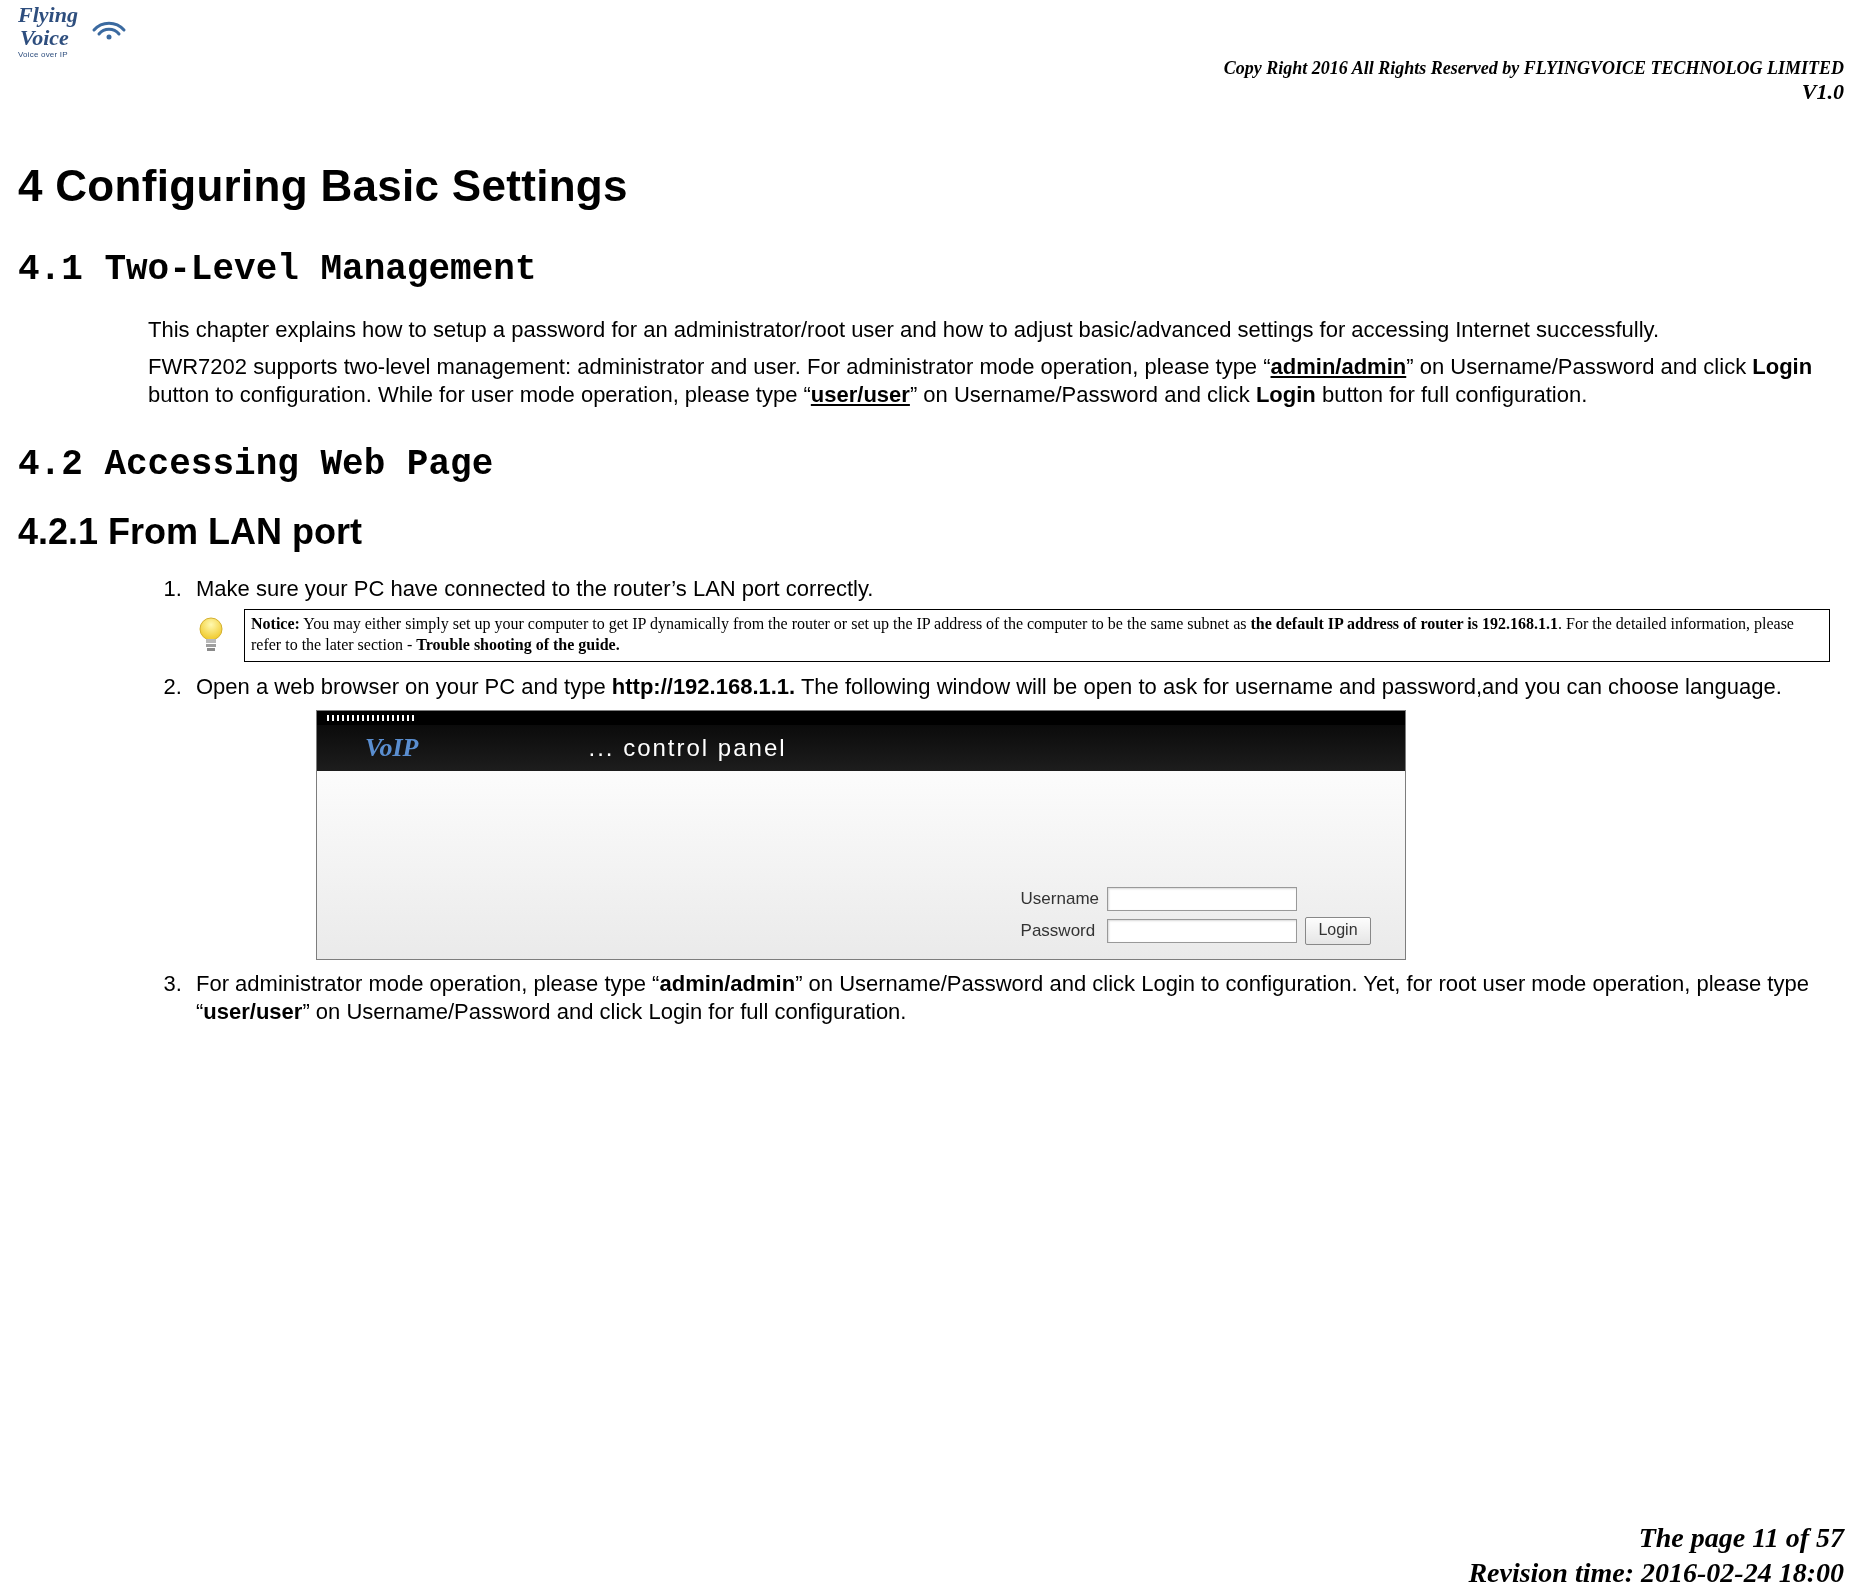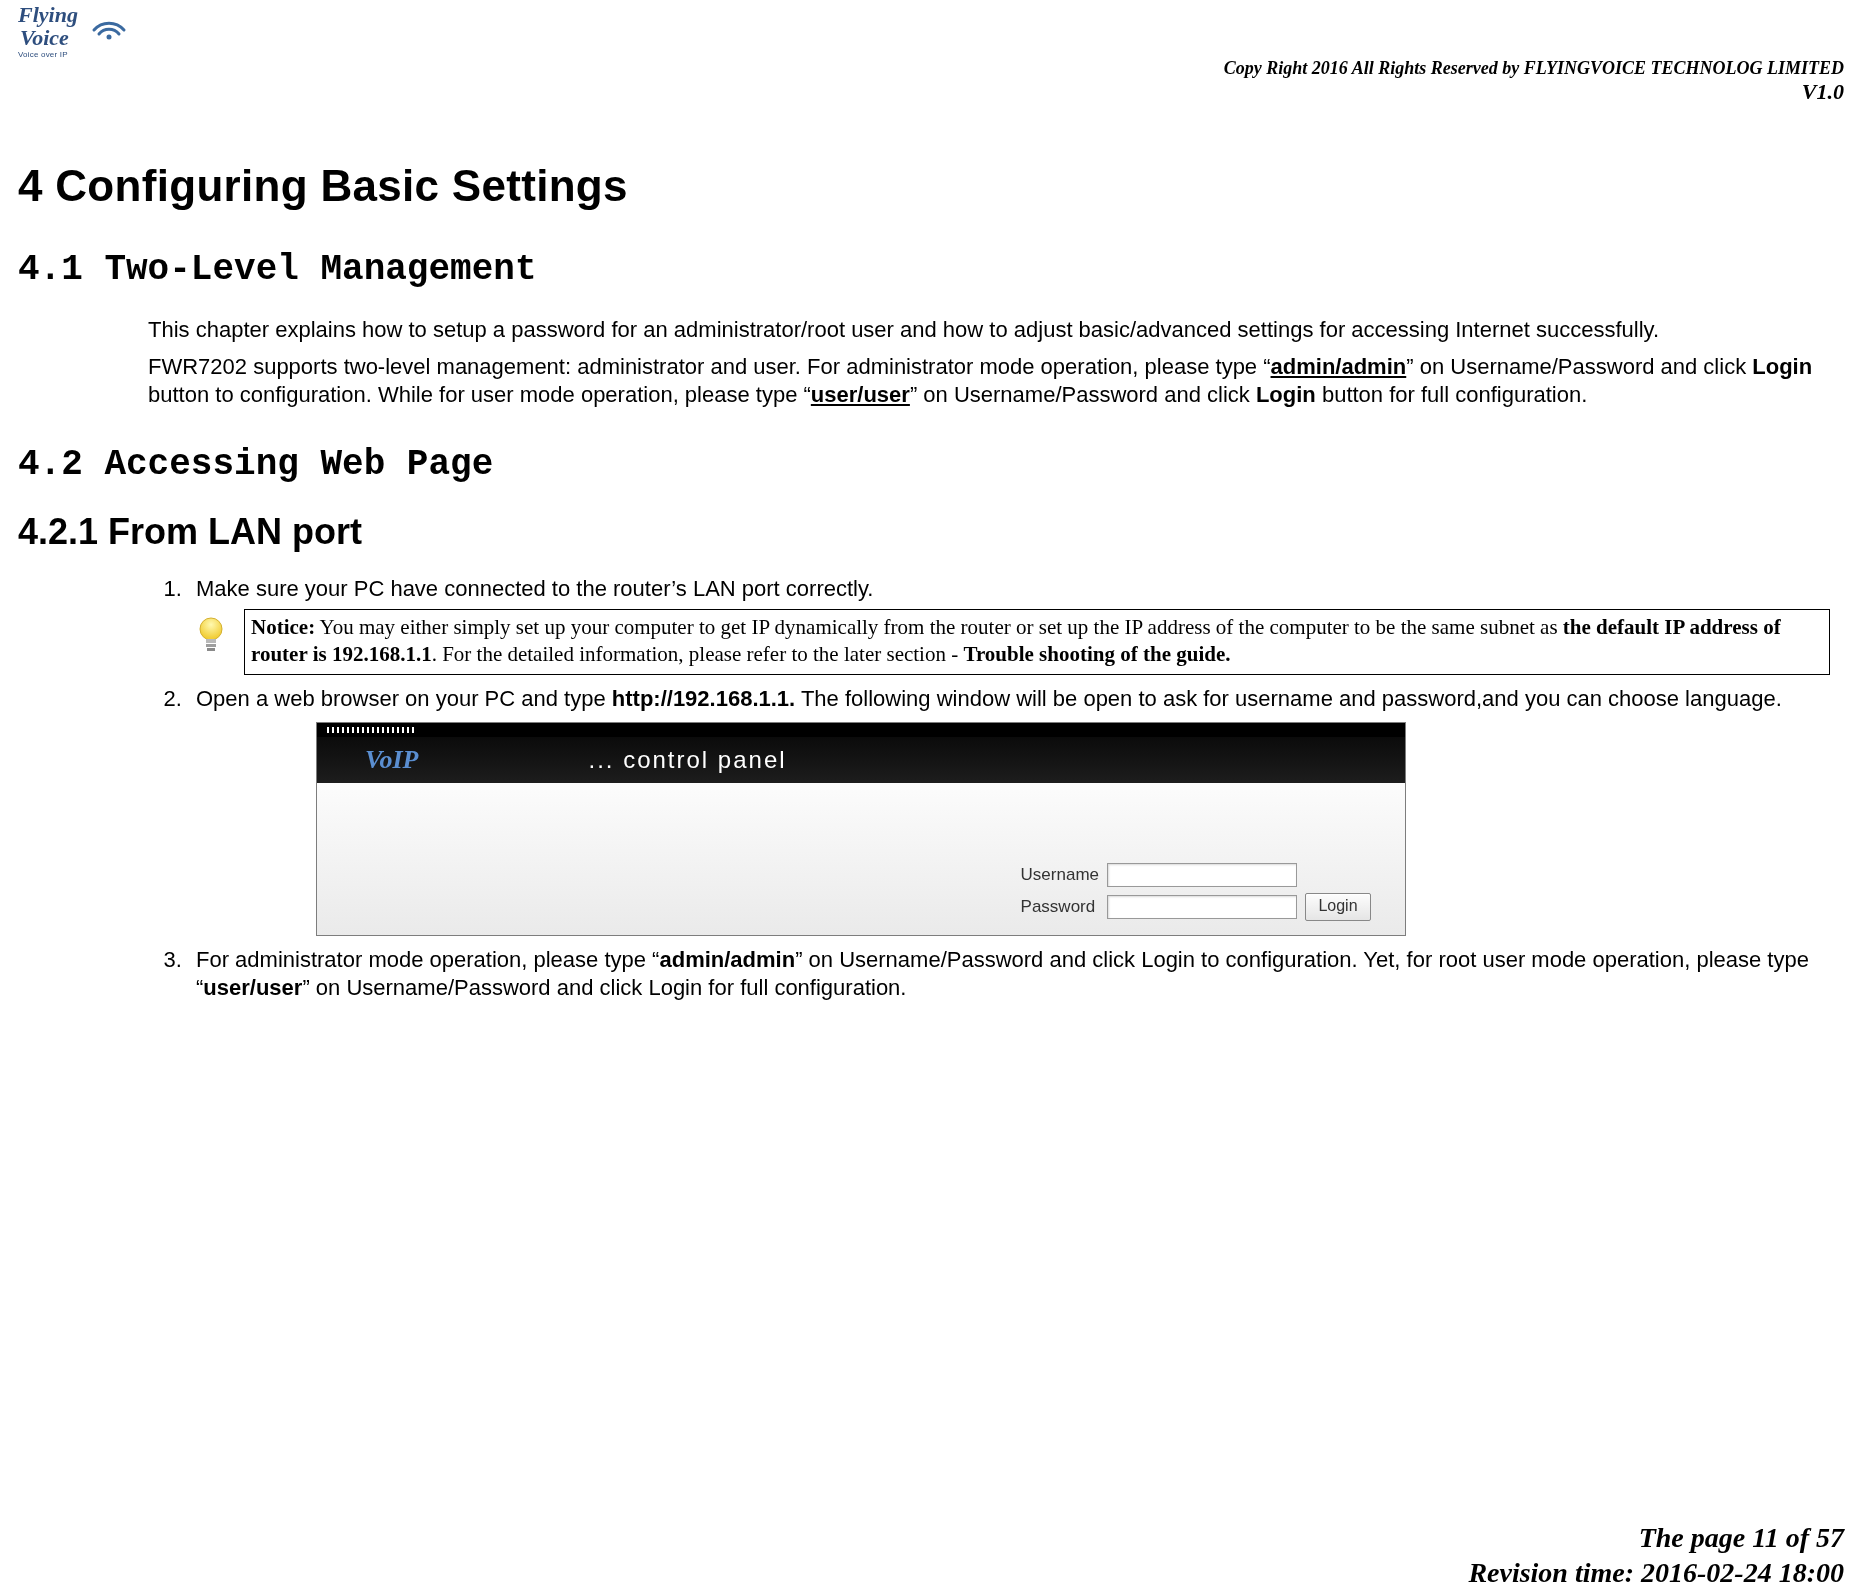--- a/index.html
+++ b/index.html
@@ -119,21 +119,21 @@
   .bulb-icon {
     width: 34px;
     flex: 0 0 34px;
     margin-right: 14px;
     margin-top: 6px;
   }
   .notice-box {
     border: 1px solid #000;
     padding: 4px 6px 6px 6px;
     font-family: "Times New Roman", serif;
-    font-size: 21px;
+    font-size: 16px;
     line-height: 1.28;
     flex: 1;
   }
   .notice-box b { font-weight: bold; }
 
   
   .login-figure {
     margin: 8px 0 8px 120px;
     width: 1090px;
   }
@@ -169,21 +169,21 @@
     margin-right: 170px;
   }
   .login-cp {
     font-family: Arial, sans-serif;
     font-size: 24px;
     letter-spacing: 2px;
     color: #fff;
     font-weight: normal;
   }
   .login-form-area {
-    height: 152px;
+    height: 188px;
     position: relative;
     background: linear-gradient(#fcfcfc, #eaeaea);
   }
   .login-form {
     position: absolute;
     right: 34px;
     bottom: 14px;
     display: grid;
     grid-template-columns: auto 190px auto;
     row-gap: 6px;

